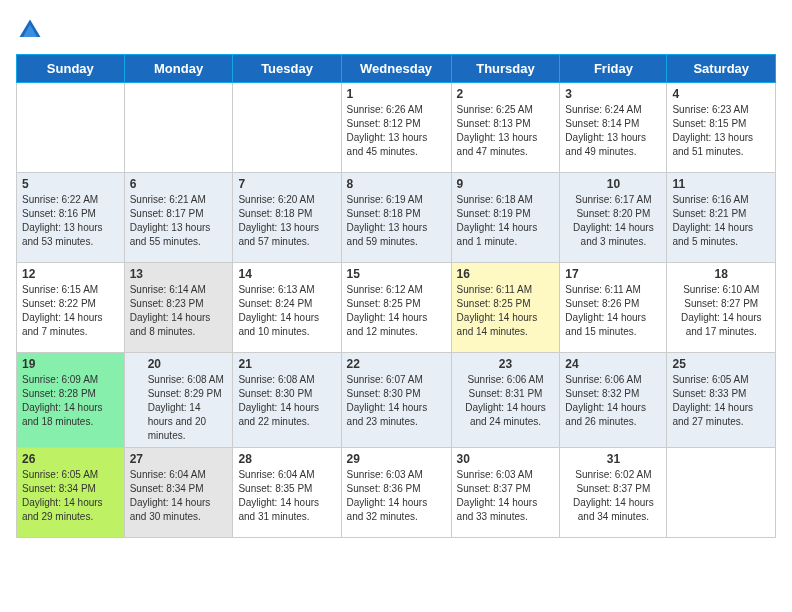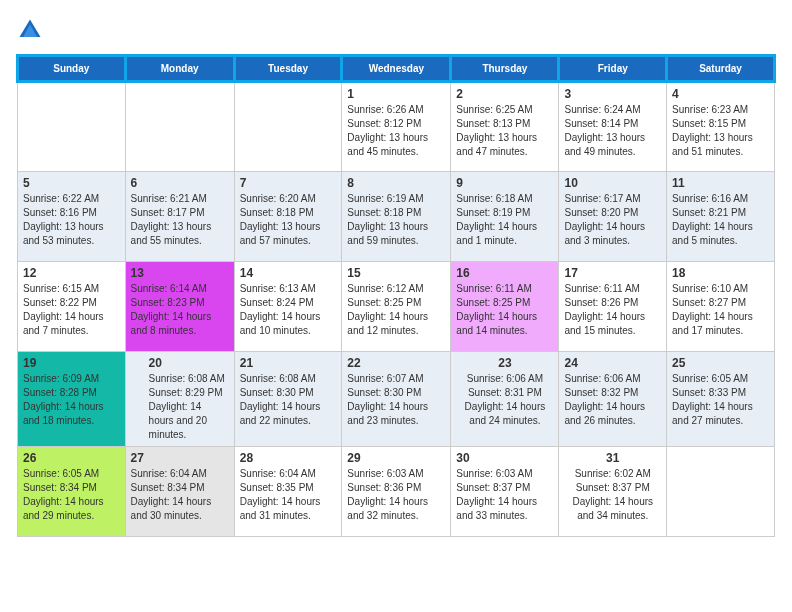--- a/index.html
+++ b/index.html
@@ -53,25 +53,25 @@
       color: #555;
     }
     .calendar {
       width: 100%;
       border-collapse: collapse;
       border: 1px solid #ccc;
     }
     .calendar th {
       background: #1a6bbf;
       color: #fff;
-      font-size: 10px;
+      font-size: 13px;
       font-weight: bold;
       text-align: center;
       padding: 6px 4px;
-      border: 3px solid #0ea5e9;
+      border: 1px solid #0ea5e9;
     }
     .calendar td {
       border: 1px solid #ccc;
       vertical-align: top;
       padding: 4px 5px;
       width: 113px;
       height: 90px;
       background: #fff;
       font-size: 10.5px;
       color: #333;
@@ -183,79 +183,79 @@
           <div class="day-info">Sunrise: 6:19 AM
 Sunset: 8:18 PM
 Daylight: 13 hours and 59 minutes.</div>
         </td>
         <td style="background: rgb(232, 238, 245);">
           <span class="day-number">9</span>
           <div class="day-info">Sunrise: 6:18 AM
 Sunset: 8:19 PM
 Daylight: 14 hours and 1 minute.</div>
         </td>
-        <td style="background: rgb(232, 238, 245);">
+        <td style="background: rgb(232, 238, 245); text-align: center;">
           <span class="day-number">10</span>
           <div class="day-info">Sunrise: 6:17 AM
 Sunset: 8:20 PM
 Daylight: 14 hours and 3 minutes.</div>
         </td>
         <td style="background: rgb(232, 238, 245);">
           <span class="day-number">11</span>
           <div class="day-info">Sunrise: 6:16 AM
 Sunset: 8:21 PM
 Daylight: 14 hours and 5 minutes.</div>
         </td>
       </tr>
       <tr>
         <td style="background: rgb(255, 255, 255);">
           <span class="day-number">12</span>
           <div class="day-info">Sunrise: 6:15 AM
 Sunset: 8:22 PM
 Daylight: 14 hours and 7 minutes.</div>
         </td>
-        <td style="background: #d946ef;">
+        <td style="background: #e5e5e5;">
           <span class="day-number">13</span>
           <div class="day-info">Sunrise: 6:14 AM
 Sunset: 8:23 PM
 Daylight: 14 hours and 8 minutes.</div>
         </td>
         <td style="background: rgb(255, 255, 255);">
           <span class="day-number">14</span>
           <div class="day-info">Sunrise: 6:13 AM
 Sunset: 8:24 PM
 Daylight: 14 hours and 10 minutes.</div>
         </td>
         <td style="background: rgb(255, 255, 255);">
           <span class="day-number">15</span>
           <div class="day-info">Sunrise: 6:12 AM
 Sunset: 8:25 PM
 Daylight: 14 hours and 12 minutes.</div>
         </td>
-        <td style="background: #f0abfc; margin-left: 47px;">
+        <td style="background: #fef9c3; margin-left: 47px;">
           <span class="day-number">16</span>
           <div class="day-info">Sunrise: 6:11 AM
 Sunset: 8:25 PM
 Daylight: 14 hours and 14 minutes.</div>
         </td>
         <td style="background: rgb(255, 255, 255);">
           <span class="day-number">17</span>
           <div class="day-info">Sunrise: 6:11 AM
 Sunset: 8:26 PM
 Daylight: 14 hours and 15 minutes.</div>
         </td>
-        <td style="background: rgb(255, 255, 255);">
+        <td style="background: rgb(255, 255, 255); text-align: center;">
           <span class="day-number">18</span>
           <div class="day-info">Sunrise: 6:10 AM
 Sunset: 8:27 PM
 Daylight: 14 hours and 17 minutes.</div>
         </td>
       </tr>
       <tr>
-        <td style="background: #14b8a6;">
+        <td style="background: #86efac;">
           <span class="day-number">19</span>
           <div class="day-info">Sunrise: 6:09 AM
 Sunset: 8:28 PM
 Daylight: 14 hours and 18 minutes.</div>
         </td>
         <td style="background: rgb(232, 238, 245); padding-left: 23px;">
           <span class="day-number">20</span>
           <div class="day-info">Sunrise: 6:08 AM
 Sunset: 8:29 PM
 Daylight: 14 hours and 20 minutes.</div>

